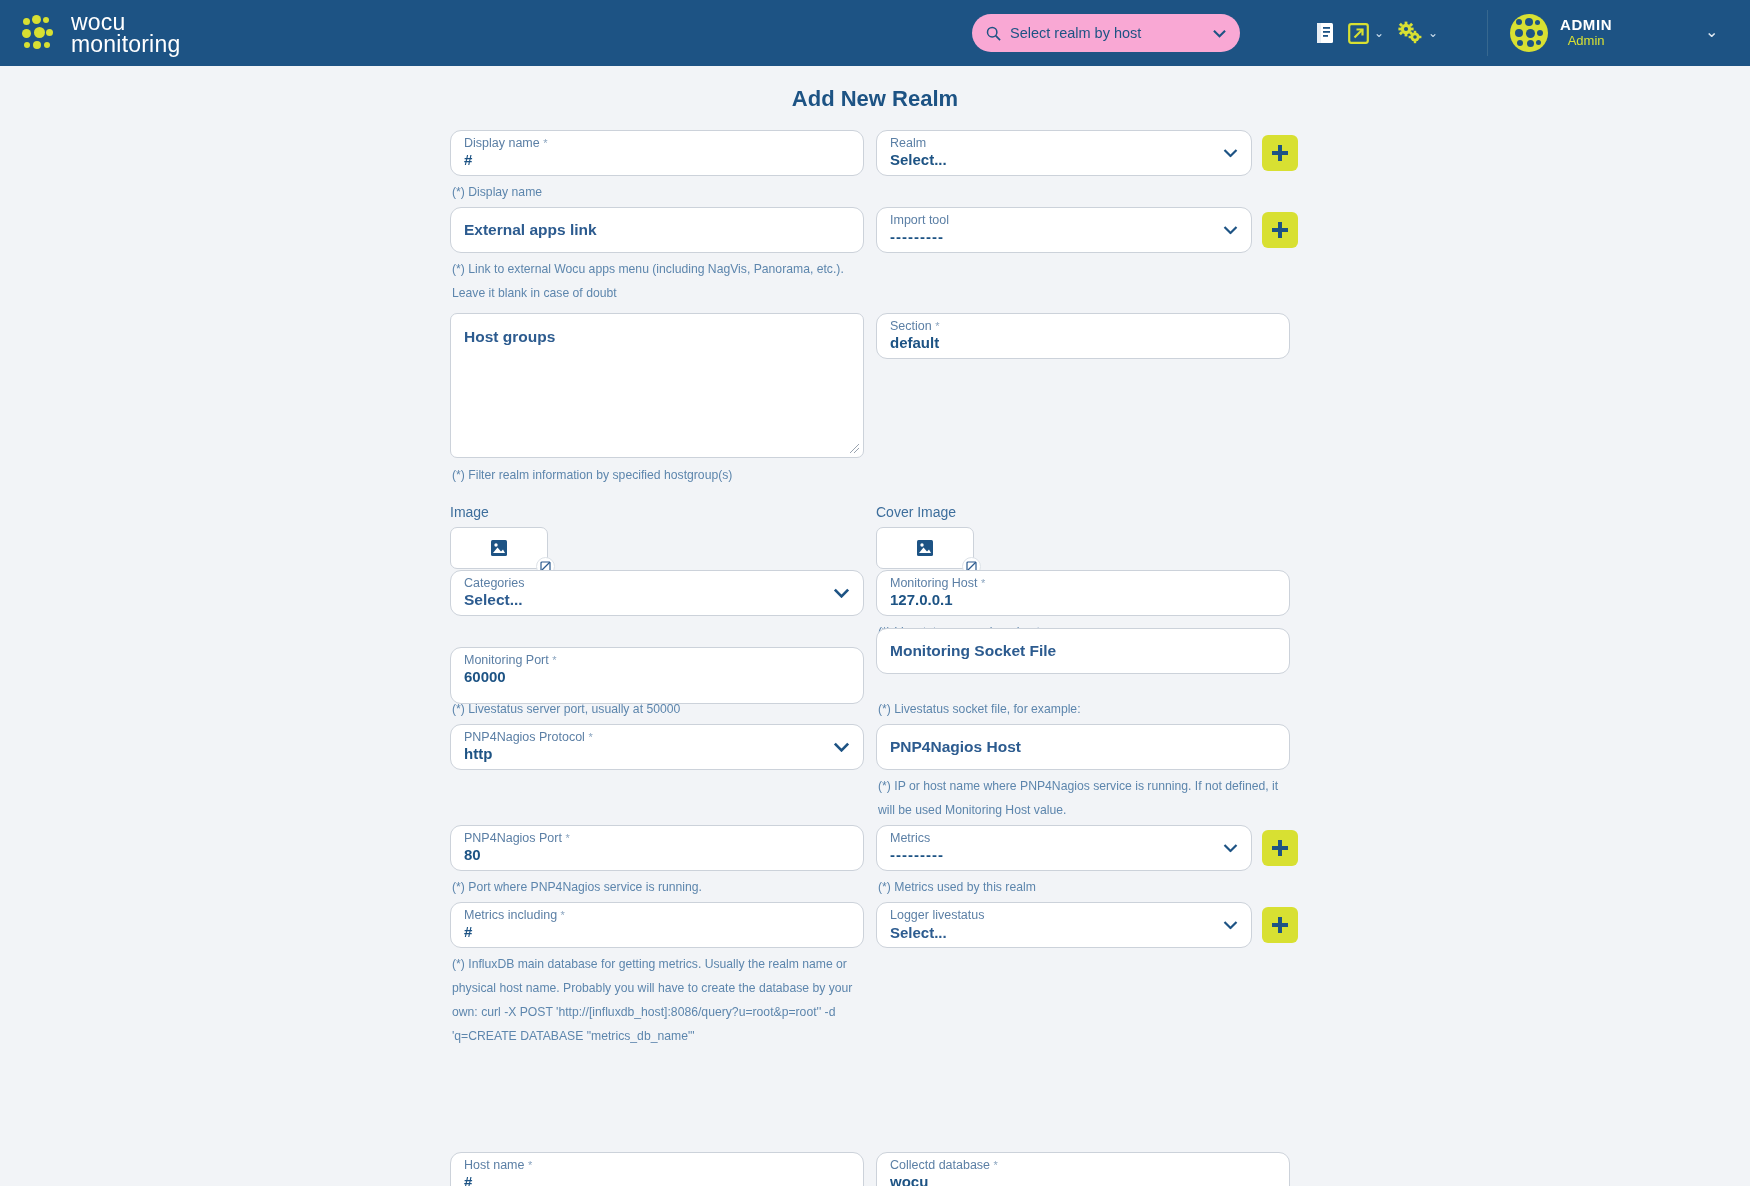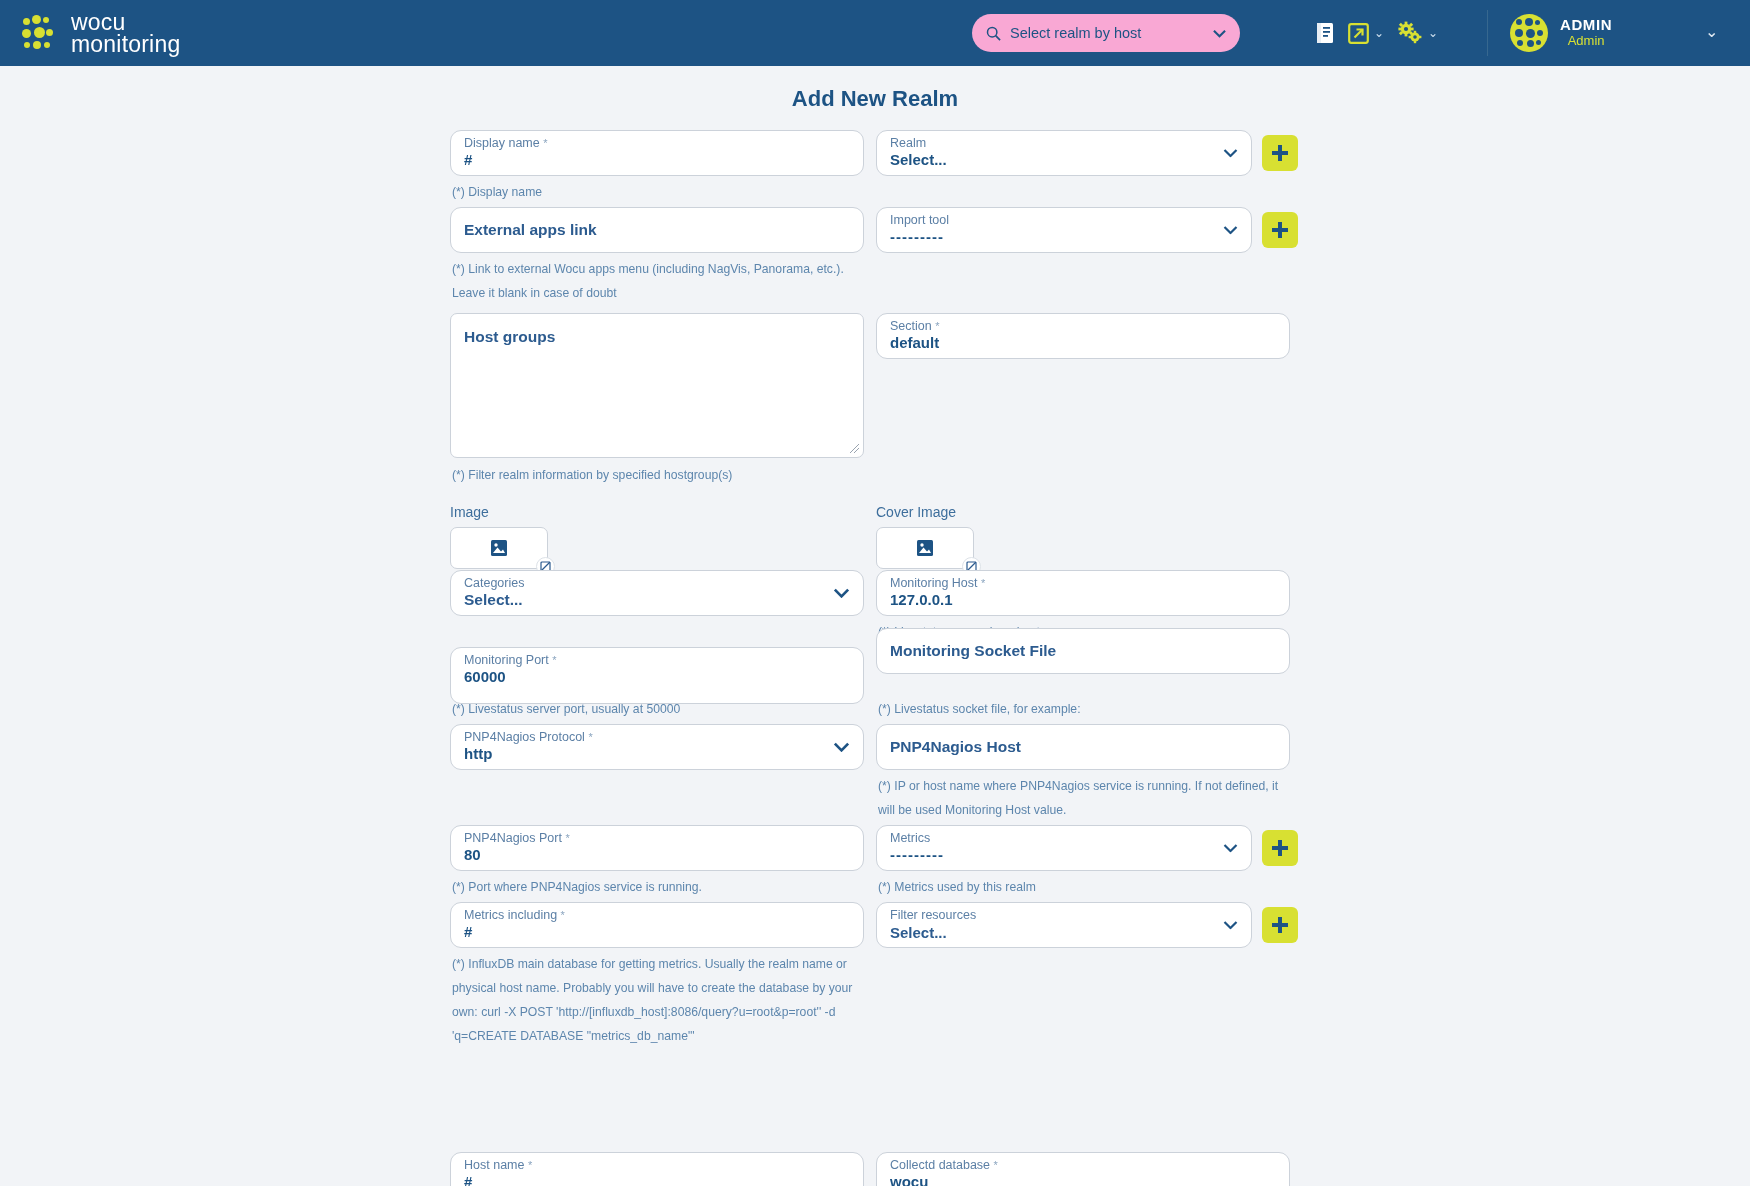--- a/index.html
+++ b/index.html
@@ -358,21 +358,21 @@
       <span class="p2"></span>
   </button>
 
   <div class="field" style="left:450px;top:772px;width:414px;height:46px">
     <span class="lbl"><span>Metrics including</span> <span class="req">*</span></span>
     <span class="val">#</span>
   </div>
   <div class="help" style="left:452px;top:822px;width:410px">(*) InfluxDB main database for getting metrics. Usually the realm name or physical host name. Probably you will have to create the database by your own: curl -X POST 'http://[influxdb_host]:8086/query?u=root&amp;p=root'' -d 'q=CREATE DATABASE "metrics_db_name"'</div>
 
   <div class="field" style="left:876px;top:772px;width:376px;height:46px">
-    <span class="lbl">Filter resources</span>
+    <span class="lbl">Logger livestatus</span>
     <span class="ph" style="top:auto;bottom:6px;transform:none;font-size:15px">Select...</span>
     <svg class="chev-dn" viewBox="0 0 14 9">
         <polyline points="1,1.5 7,7.5 13,1.5" fill="none" stroke="#1d5384" stroke-width="2.2"></polyline>
       </svg>
   </div>
   <button class="plusbtn" style="left:1262px;top:777px">
     <span class="p1"></span>
       <span class="p2"></span>
   </button>
 

